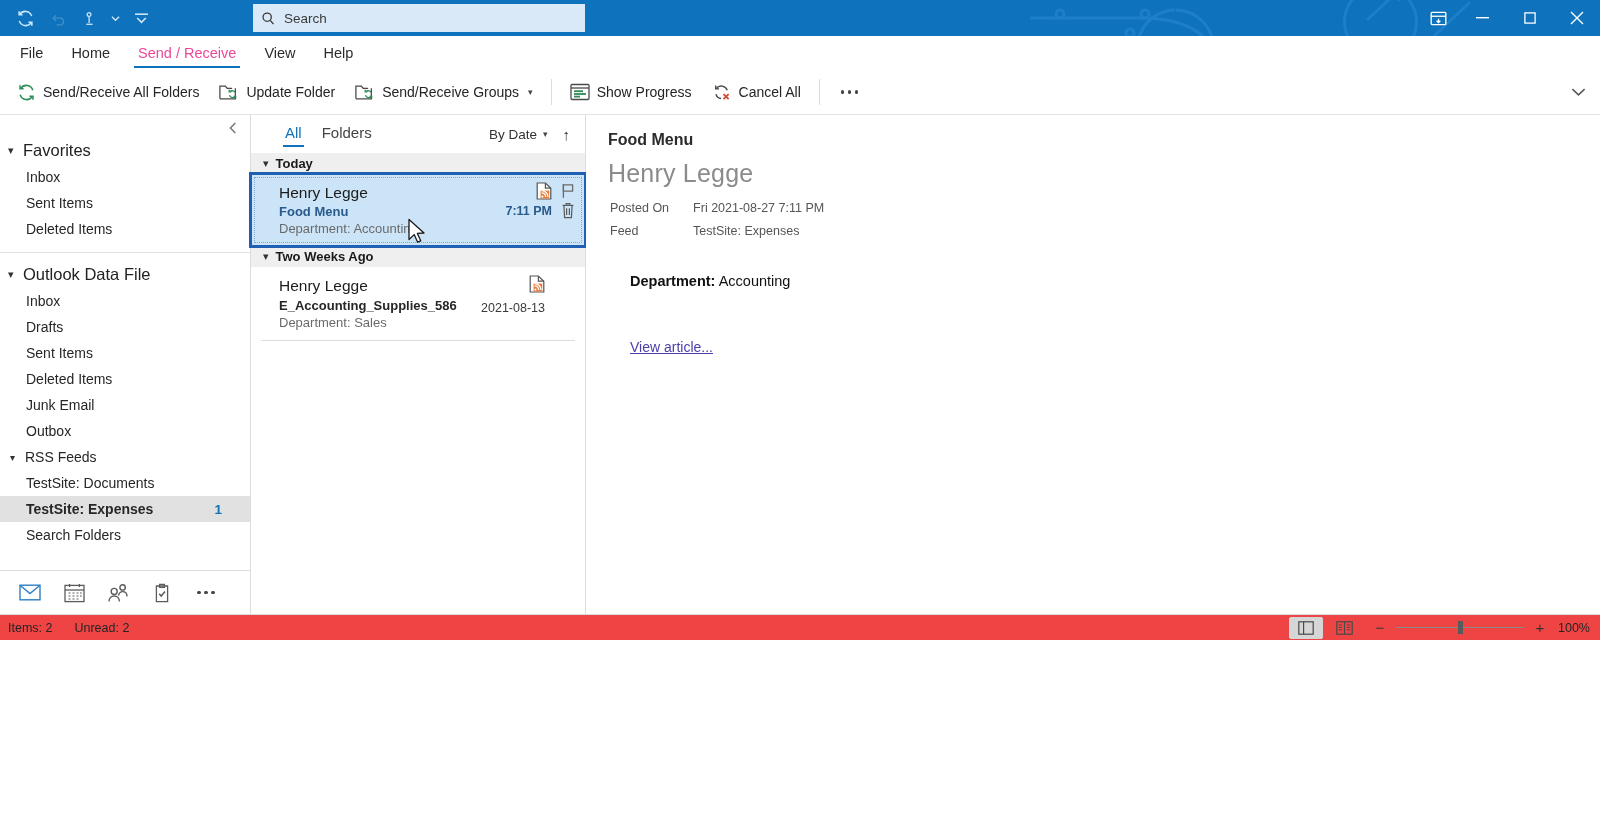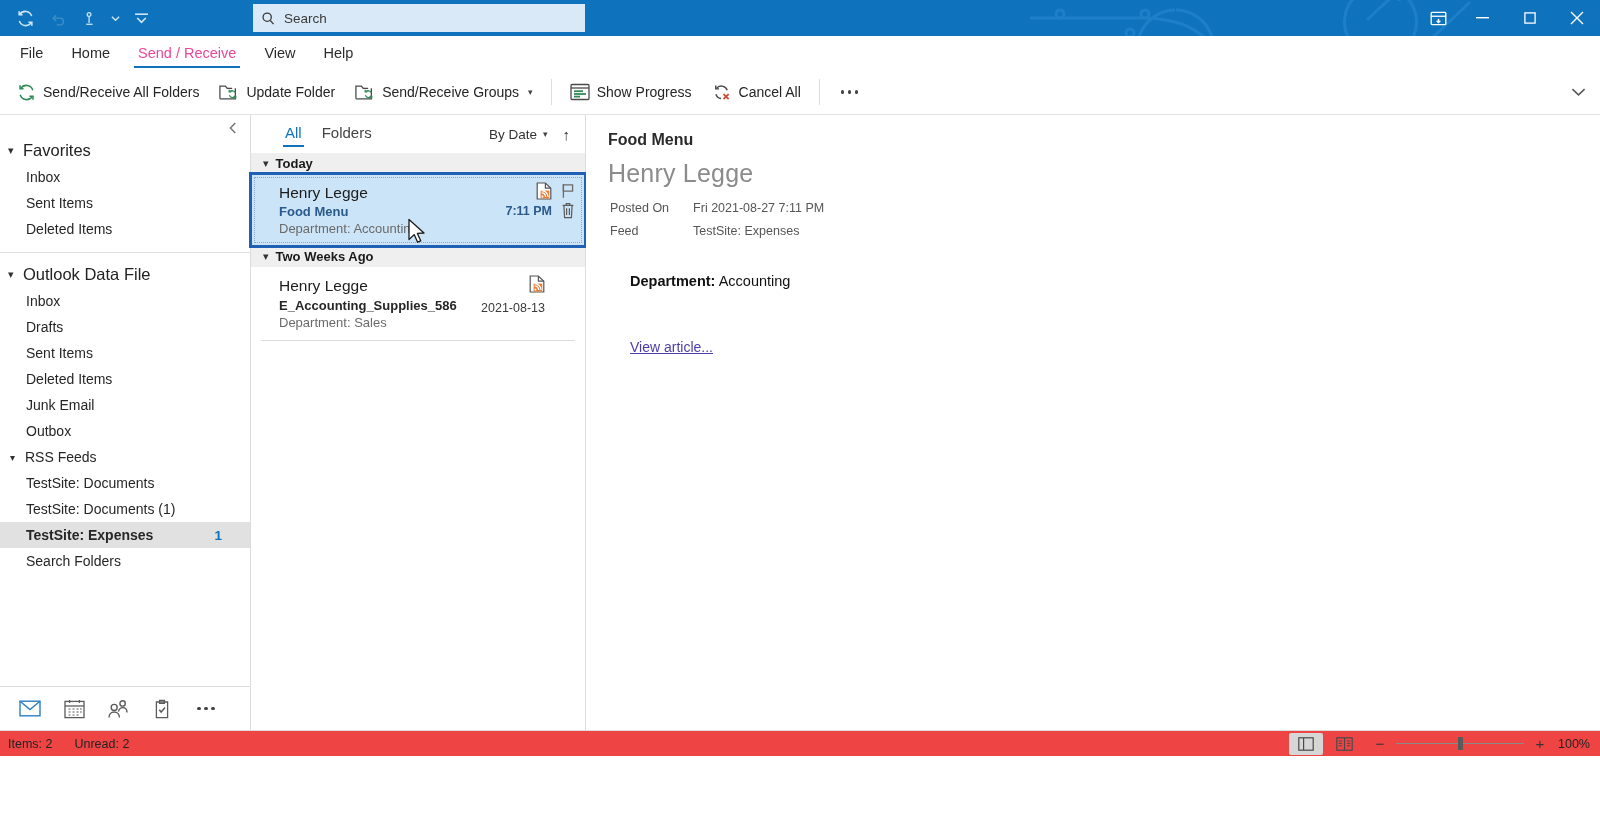--- a/index.html
+++ b/index.html
@@ -3,21 +3,21 @@
 <meta charset="utf-8">
 <style>
   * { box-sizing: border-box; margin: 0; padding: 0; }
   html, body {
     width: 1600px; height: 840px;
     font-family: "Liberation Sans", sans-serif;
     background: #ffffff;
     overflow: hidden;
     -webkit-font-smoothing: antialiased;
   }
-  .app { position: relative; width: 1600px; height: 756px; display: flex; flex-direction: column; }
+  .app { position: relative; width: 1600px; height: 640px; display: flex; flex-direction: column; }
 
   
   .titlebar {
     height: 36px; background: #0f72bd; position: relative;
     display: flex; align-items: center; flex: 0 0 36px; overflow: hidden;
   }
   .tb-deco { position: absolute; inset: 0; pointer-events: none; opacity: .55; }
   .qat { display: flex; align-items: center; gap: 2px; padding-left: 10px; position: relative; z-index: 2; }
   .qat-btn {
     width: 30px; height: 28px; display: flex; align-items: center; justify-content: center;
@@ -408,23 +408,20 @@
         <div class="fp-item">
           <span>Outbox</span>
         </div>
 
         <div class="fp-sub">
           <span class="chev">▾</span>
           <span>RSS Feeds</span>
         </div>
         <div class="fp-item">
           <span>TestSite: Documents</span>
-        </div>
-        <div class="fp-item">
-          <span>TestSite: Documents (1)</span>
         </div>
         <div class="fp-item selected">
           <span>TestSite: Expenses</span>
           <span class="cnt">1</span>
         </div>
         <div class="fp-item">
           <span>Search Folders</span>
         </div>
       </div>
 

